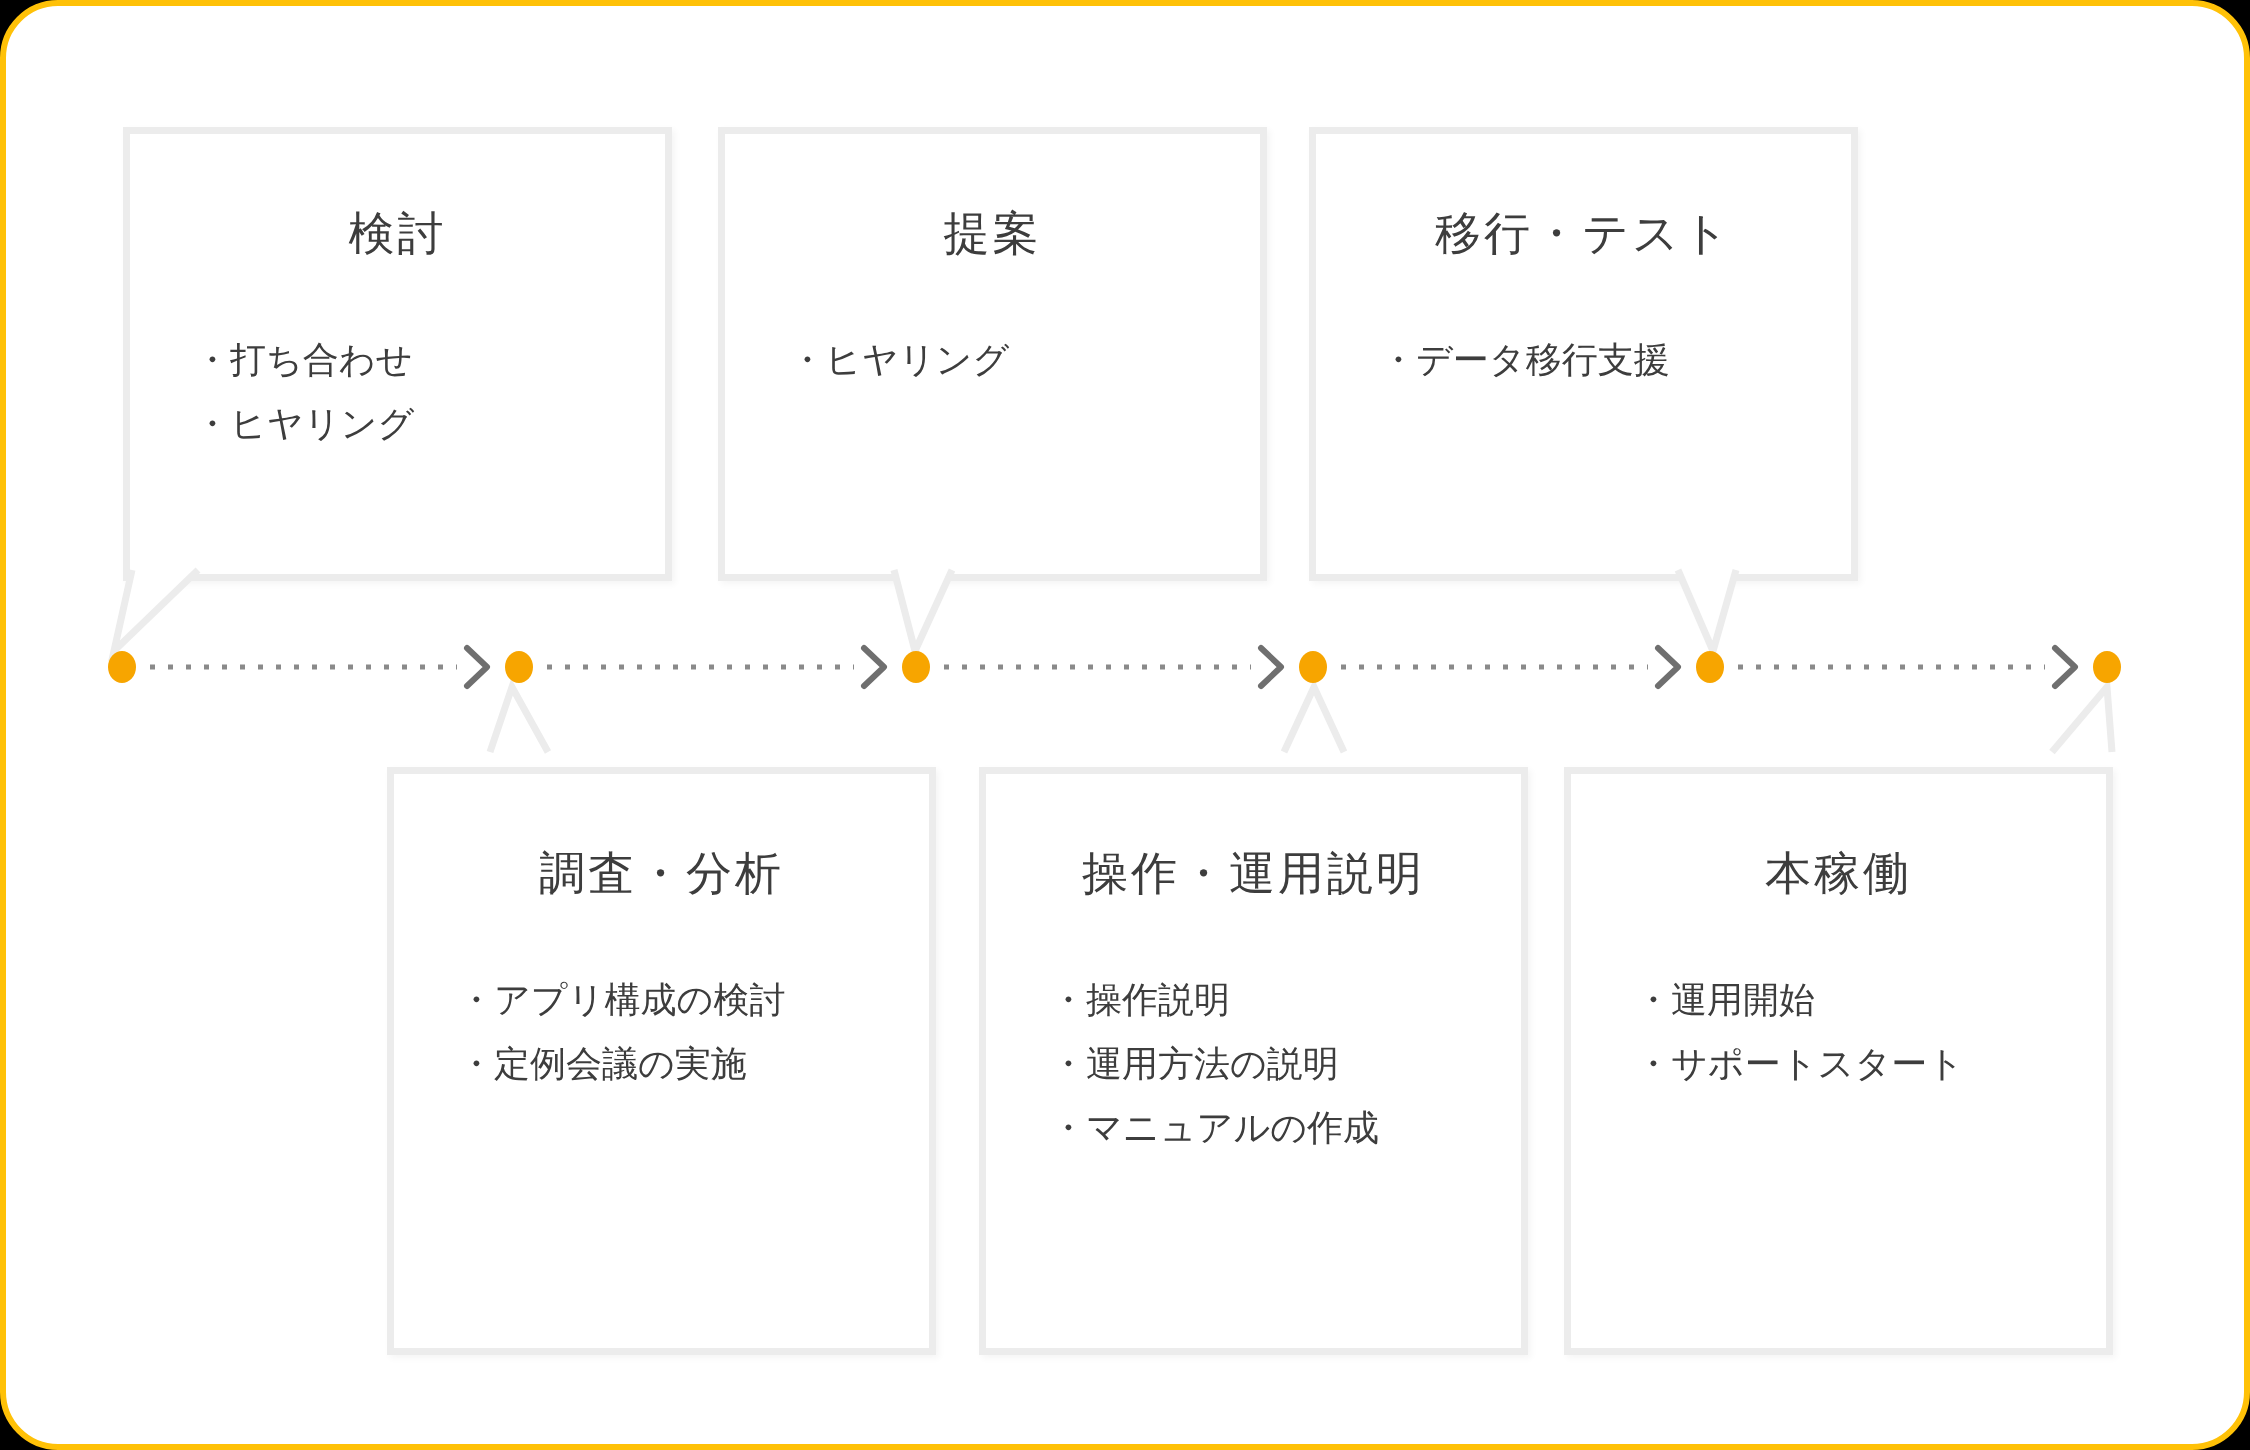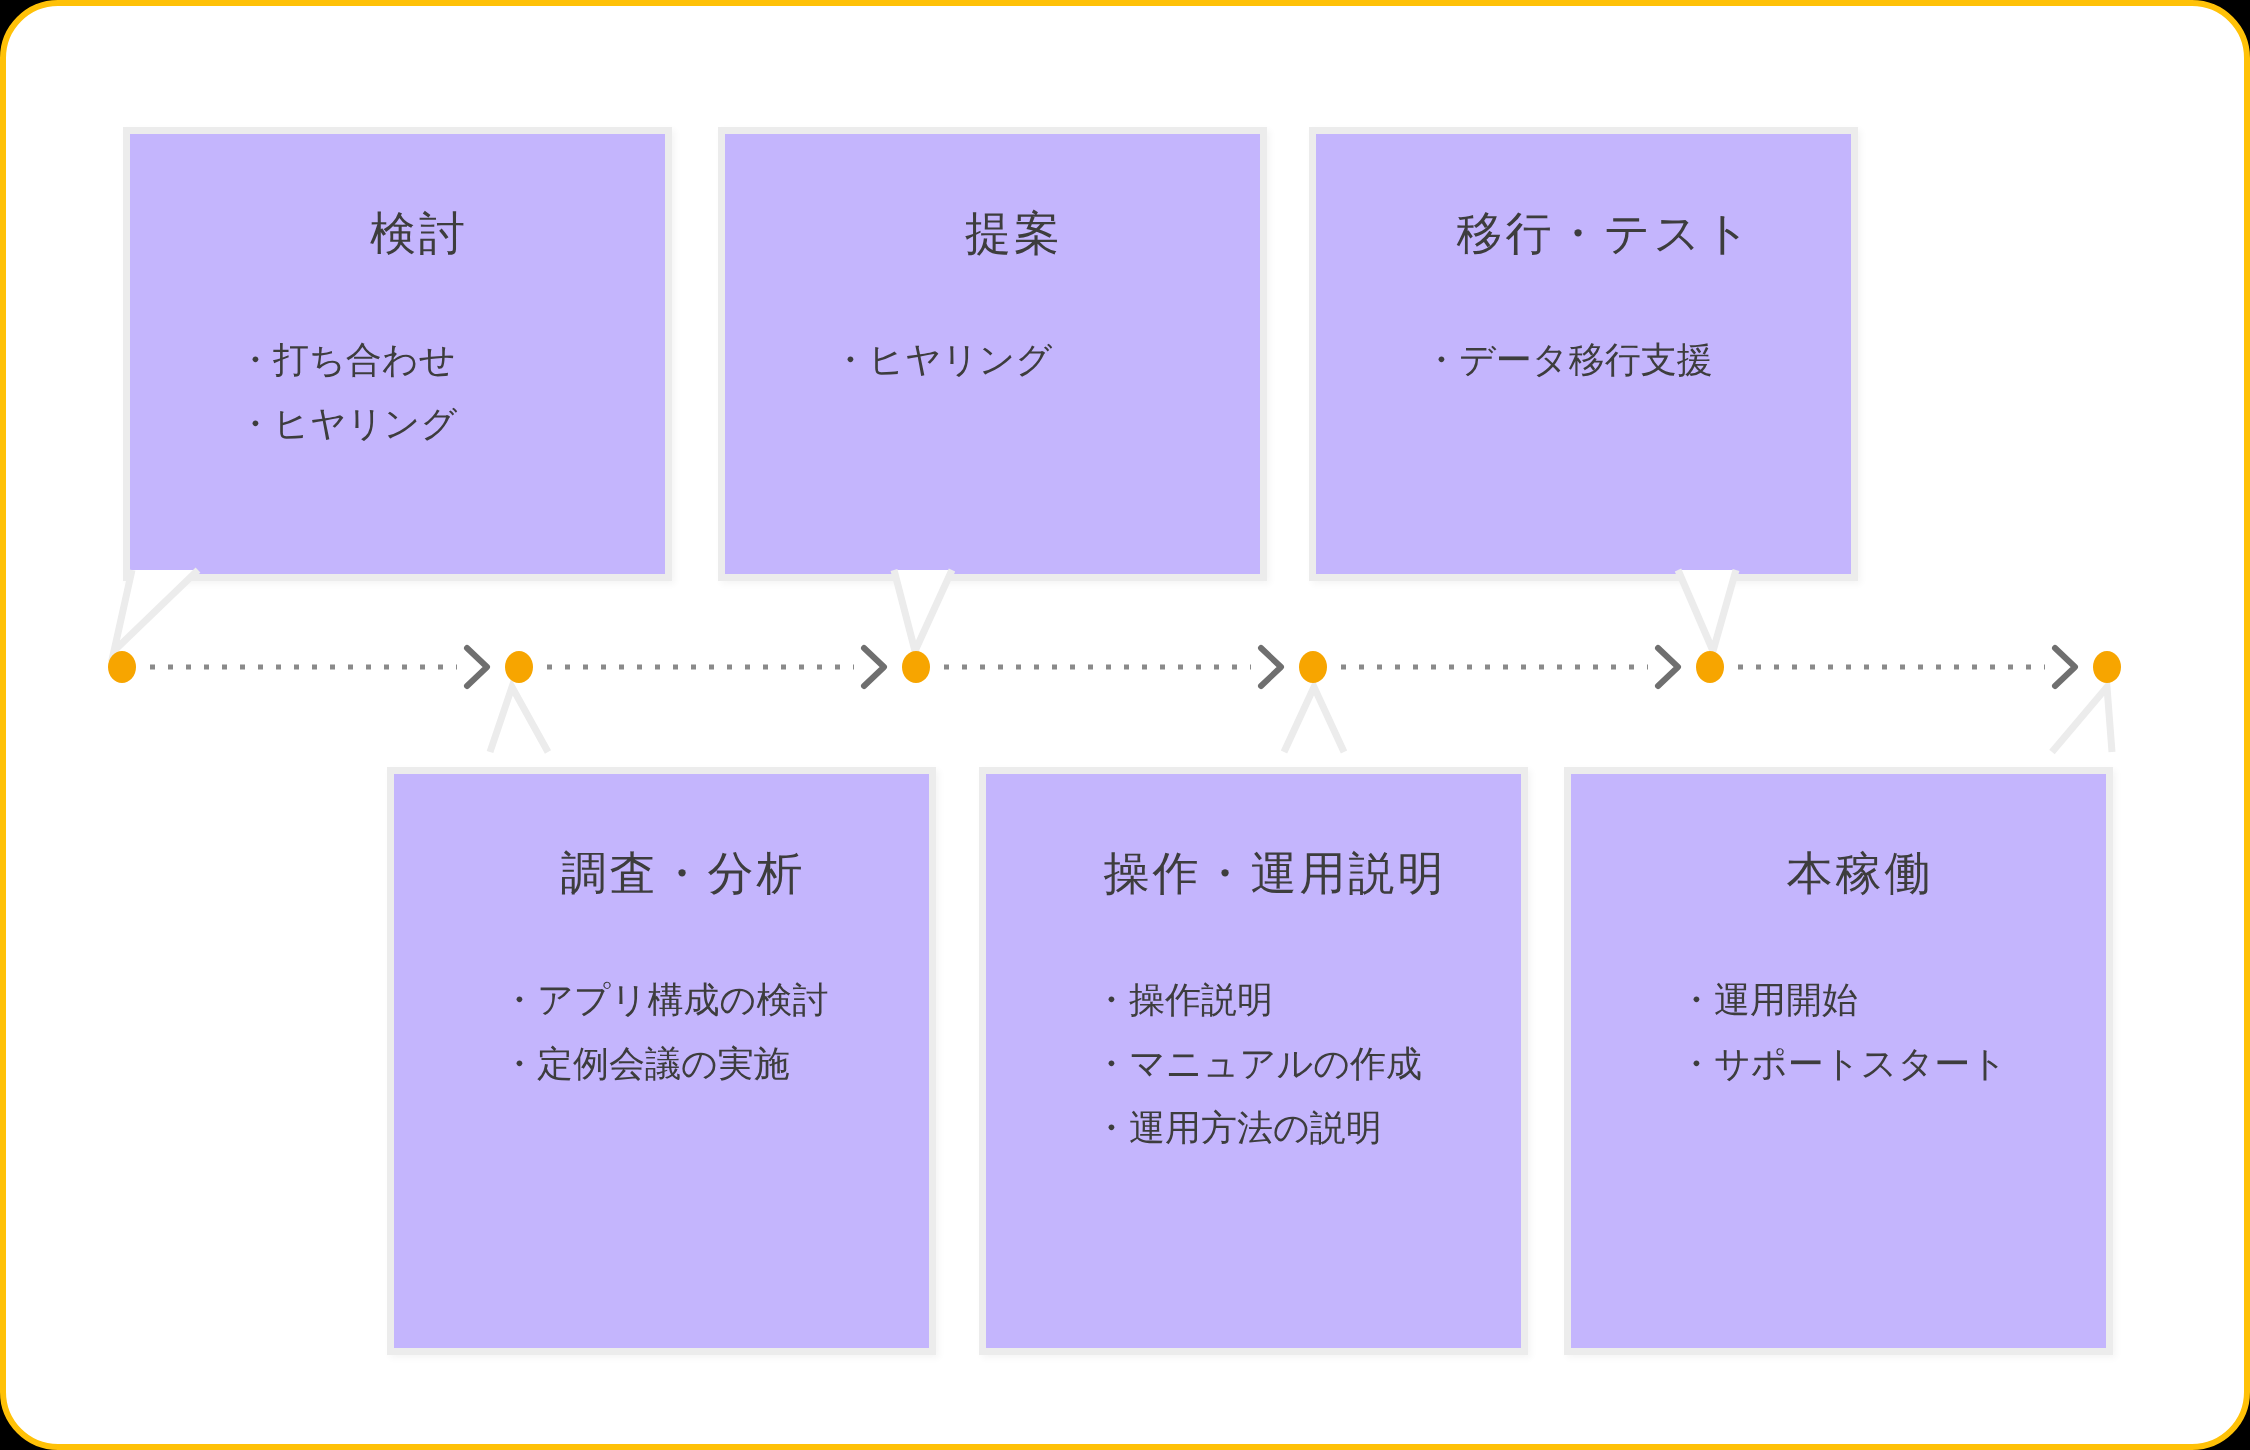--- a/index.html
+++ b/index.html
@@ -24,27 +24,26 @@
     position:absolute;
     left:0;top:0;right:0;bottom:0;
     background:var(--card-bg);
     border:6px solid var(--frame-border);
     border-radius:58px;
     box-sizing:border-box;
   }
   .stage-box{
     position:absolute;
     width:549px;
-    background:#c4b5fd;
+    background:#ffffff;
     border:7px solid var(--box-border);
     box-sizing:border-box;
     box-shadow:3px 3px 7px rgba(0,0,0,0.045);
     padding-top:70px;
     z-index:1;
-    padding-left:43px;
   }
   .stage-box.top{top:127px;height:454px;}
   .stage-box.bottom{top:767px;height:588px;}
   .stage-title{
     text-align:center;
     font-size:46px;
     line-height:58px;
     font-weight:500;
     letter-spacing:3px;
     color:var(--text);
@@ -95,22 +94,22 @@
   <div class="stage-title">提案</div>
   <div class="stage-items">
     <div class="stage-item">・ヒヤリング</div>
   </div>
 </div>
 
 <div class="stage-box bottom" style="left:979px">
   <div class="stage-title">操作・運用説明</div>
   <div class="stage-items">
     <div class="stage-item">・操作説明</div>
+    <div class="stage-item">・運用方法の説明</div>
     <div class="stage-item">・マニュアルの作成</div>
-    <div class="stage-item">・運用方法の説明</div>
   </div>
 </div>
 
 <div class="stage-box top" style="left:1309px">
   <div class="stage-title">移行・テスト</div>
   <div class="stage-items">
     <div class="stage-item">・データ移行支援</div>
   </div>
 </div>
 

